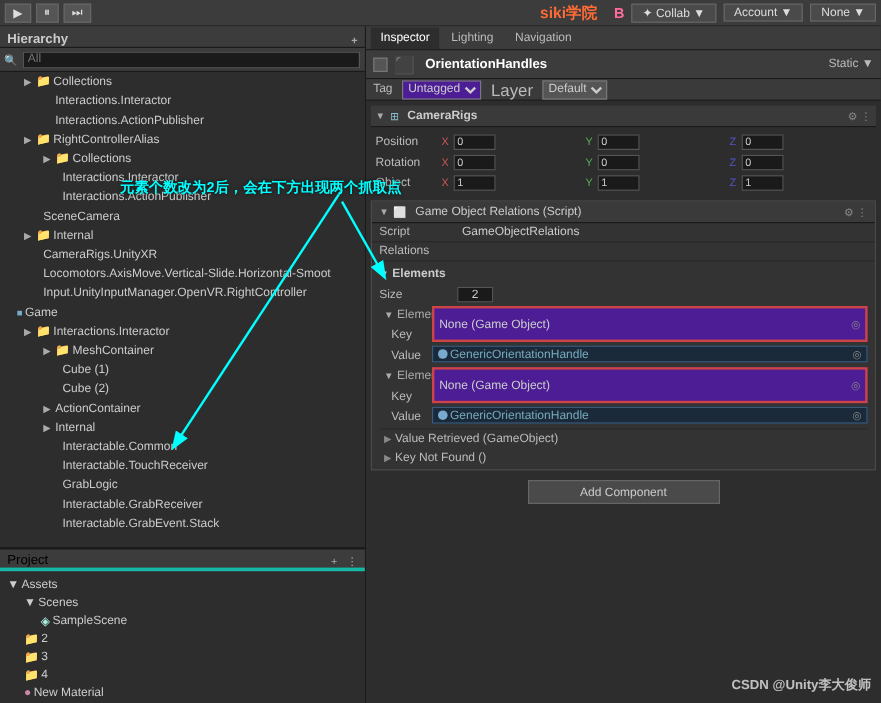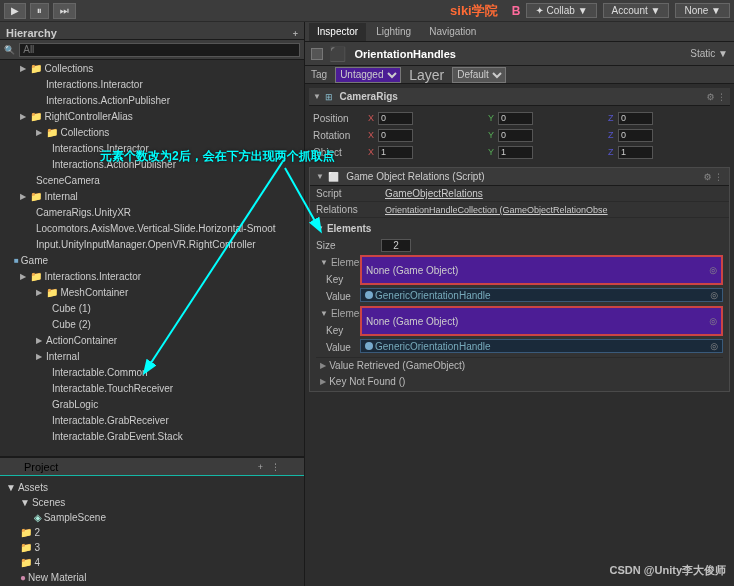--- a/index.html
+++ b/index.html
@@ -268,21 +268,20 @@
     .script-field-label {
       color: #bbb;
       font-size: 10px;
       width: 65px;
       flex-shrink: 0;
     }
     .script-field-value {
       color: #ccc;
       font-size: 10px;
       flex: 1;
-      text-decoration: underline;
     }
 
     
     .elements-section {
       padding: 2px 6px;
     }
     .elements-header {
       color: #ccc;
       font-size: 10px;
       font-weight: bold;
@@ -397,24 +396,24 @@
       height: 20px;
       width: 160px;
       cursor: pointer;
       margin: 8px auto;
       display: block;
     }
     .bottom-panel-header {
       background: #3c3c3c;
       height: 18px;
       display: flex;
-      align-items: center;
-      padding: 0 24px;
+      align-items: flex-end;
+      padding: 0 6px;
       gap: 4px;
-      border-bottom: 1px solid #14b8a6;
+      border-bottom: 3px solid #14b8a6;
     }
     .bottom-panel-content {
       padding: 4px 6px;
     }
     .project-tree-item {
       height: 15px;
       display: flex;
       align-items: center;
       color: #ccc;
       font-size: 10px;
@@ -704,21 +703,20 @@
           <span style="margin-left:auto; color:#888; font-size:9px;">⚙ ⋮</span>
         </div>
 
         <div class="script-field">
           <span class="script-field-label">Script</span>
           <span class="script-field-value">GameObjectRelations</span>
         </div>
 
         <div class="script-field">
           <span class="script-field-label">Relations</span>
-          <span class="script-field-value" style="font-size:9px; overflow:hidden;">OrientationHandleCollection (GameObjectRelationObse</span>
         </div>
 
         <div class="elements-section">
           <div class="elements-header">
             <span style="font-size:8px; margin-right:3px;">▼</span>
             <span>Elements</span>
           </div>
           <div class="size-row">
             <span class="size-label">Size</span>
             <input class="size-value" type="text" value="2" style="">
@@ -772,20 +770,23 @@
             <span class="triangle">▶</span>
             <span>Value Retrieved (GameObject)</span>
           </div>
           <div class="key-not-found">
             <span class="triangle">▶</span>
             <span>Key Not Found ()</span>
           </div>
         </div>
       </div>
 
+      <div style="text-align:center; margin-top:8px;">
+        <button class="add-component-btn">Add Component</button>
+      </div>
 
     </div>
   </div>
 </div>
 
 <svg style="position:absolute;top:0;left:0;width:734px;height:586px;pointer-events:none;">
 
   <line x1="285" y1="158" x2="145" y2="372" stroke="#00ffff" stroke-width="2" marker-end="url(#arrowhead)"></line>
   <line x1="285" y1="168" x2="320" y2="230" stroke="#00ffff" stroke-width="2" marker-end="url(#arrowhead2)"></line>
   <defs>

